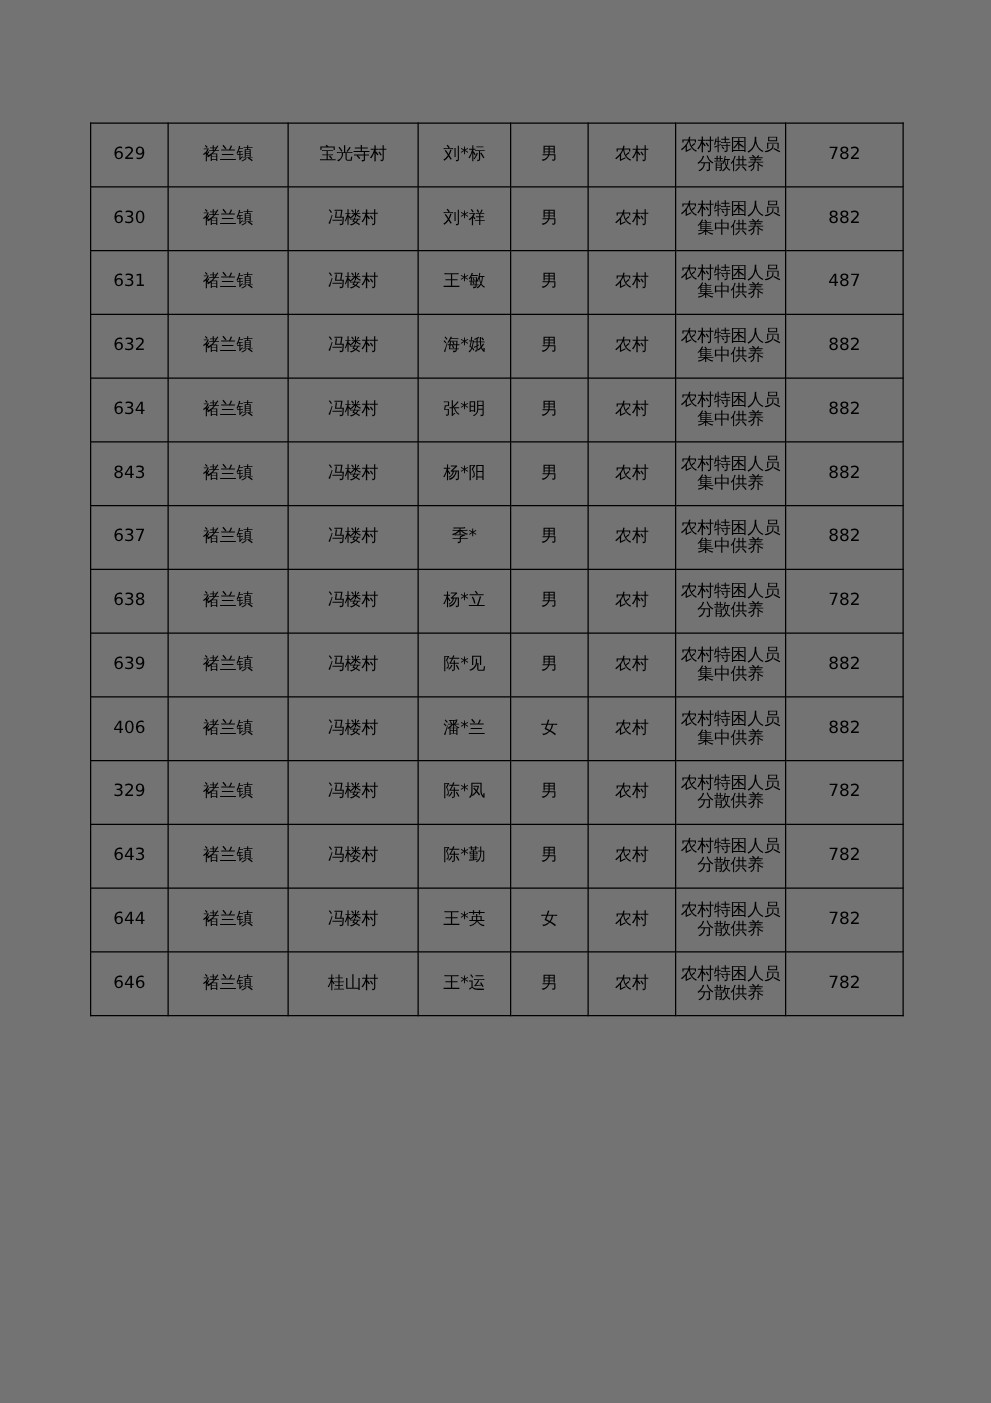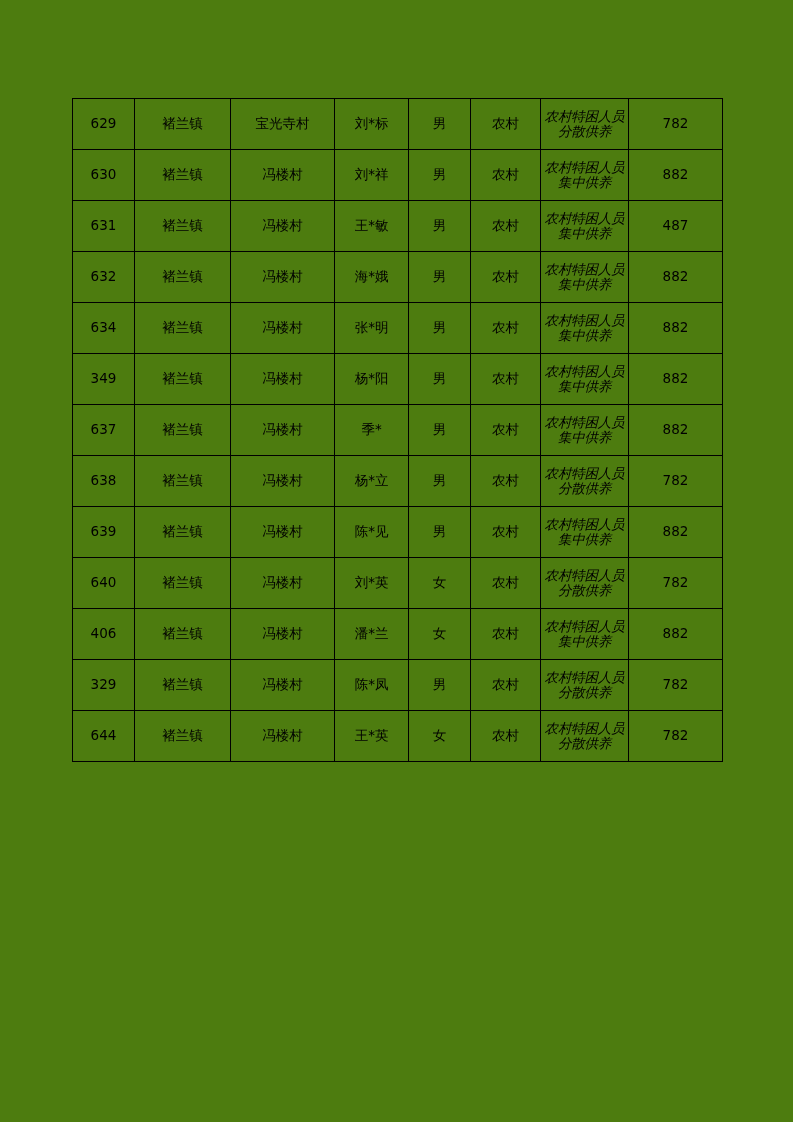--- a/index.html
+++ b/index.html
@@ -13,21 +13,21 @@
     font-family: "DejaVu Sans", "Liberation Sans", sans-serif;
     color: #000000;
     position: relative;
   }
   .page {
     position: absolute;
     left: 0;
     top: 0;
     width: 793px;
     height: 1122px;
-    background: #4d7c0f;
+    background: #737373;
   }
   .table-wrap {
     position: absolute;
     left: 72px;
     top: 98px;
     width: 650px;
   }
   table.data-table {
     border-collapse: collapse;
     width: 650px;
@@ -64,21 +64,20 @@
     font-size: 13px;
     line-height: 1.08;
     letter-spacing: -0.2px;
     padding: 0 1px;
   }
   td.cell-category .cat-inner {
     display: block;
     max-height: 46px;
     overflow: hidden;
     word-break: break-all;
-    font-style: italic;
   }
 </style>
 </head>
 <body>
 
 <div class="page">
   <div class="table-wrap">
     <table class="data-table">
       <colgroup>
         <col class="c-seq">
@@ -145,21 +144,21 @@
             <td class="cell-village">冯楼村</td>
             <td class="cell-name">张*明</td>
             <td class="cell-sex">男</td>
             <td class="cell-hukou">农村</td>
             <td class="cell-category">
               <span class="cat-inner">农村特困人员集中供养</span>
             </td>
             <td class="cell-amt">882</td>
           </tr>
           <tr>
-            <td class="cell-seq">349</td>
+            <td class="cell-seq">843</td>
             <td class="cell-town">褚兰镇</td>
             <td class="cell-village">冯楼村</td>
             <td class="cell-name">杨*阳</td>
             <td class="cell-sex">男</td>
             <td class="cell-hukou">农村</td>
             <td class="cell-category">
               <span class="cat-inner">农村特困人员集中供养</span>
             </td>
             <td class="cell-amt">882</td>
           </tr>
@@ -191,32 +190,20 @@
             <td class="cell-seq">639</td>
             <td class="cell-town">褚兰镇</td>
             <td class="cell-village">冯楼村</td>
             <td class="cell-name">陈*见</td>
             <td class="cell-sex">男</td>
             <td class="cell-hukou">农村</td>
             <td class="cell-category">
               <span class="cat-inner">农村特困人员集中供养</span>
             </td>
             <td class="cell-amt">882</td>
-          </tr>
-          <tr>
-            <td class="cell-seq">640</td>
-            <td class="cell-town">褚兰镇</td>
-            <td class="cell-village">冯楼村</td>
-            <td class="cell-name">刘*英</td>
-            <td class="cell-sex">女</td>
-            <td class="cell-hukou">农村</td>
-            <td class="cell-category">
-              <span class="cat-inner">农村特困人员分散供养</span>
-            </td>
-            <td class="cell-amt">782</td>
           </tr>
           <tr>
             <td class="cell-seq">406</td>
             <td class="cell-town">褚兰镇</td>
             <td class="cell-village">冯楼村</td>
             <td class="cell-name">潘*兰</td>
             <td class="cell-sex">女</td>
             <td class="cell-hukou">农村</td>
             <td class="cell-category">
               <span class="cat-inner">农村特困人员集中供养</span>
@@ -229,25 +216,49 @@
             <td class="cell-village">冯楼村</td>
             <td class="cell-name">陈*凤</td>
             <td class="cell-sex">男</td>
             <td class="cell-hukou">农村</td>
             <td class="cell-category">
               <span class="cat-inner">农村特困人员分散供养</span>
             </td>
             <td class="cell-amt">782</td>
           </tr>
           <tr>
+            <td class="cell-seq">643</td>
+            <td class="cell-town">褚兰镇</td>
+            <td class="cell-village">冯楼村</td>
+            <td class="cell-name">陈*勤</td>
+            <td class="cell-sex">男</td>
+            <td class="cell-hukou">农村</td>
+            <td class="cell-category">
+              <span class="cat-inner">农村特困人员分散供养</span>
+            </td>
+            <td class="cell-amt">782</td>
+          </tr>
+          <tr>
             <td class="cell-seq">644</td>
             <td class="cell-town">褚兰镇</td>
             <td class="cell-village">冯楼村</td>
             <td class="cell-name">王*英</td>
             <td class="cell-sex">女</td>
+            <td class="cell-hukou">农村</td>
+            <td class="cell-category">
+              <span class="cat-inner">农村特困人员分散供养</span>
+            </td>
+            <td class="cell-amt">782</td>
+          </tr>
+          <tr>
+            <td class="cell-seq">646</td>
+            <td class="cell-town">褚兰镇</td>
+            <td class="cell-village">桂山村</td>
+            <td class="cell-name">王*运</td>
+            <td class="cell-sex">男</td>
             <td class="cell-hukou">农村</td>
             <td class="cell-category">
               <span class="cat-inner">农村特困人员分散供养</span>
             </td>
             <td class="cell-amt">782</td>
           </tr>
         </tbody>
     </table>
   </div>
 </div>

